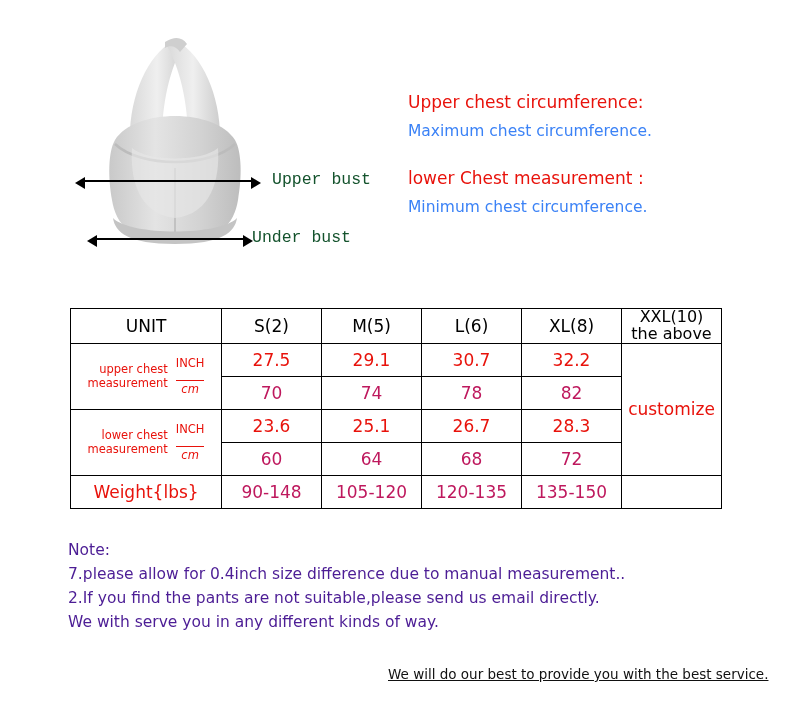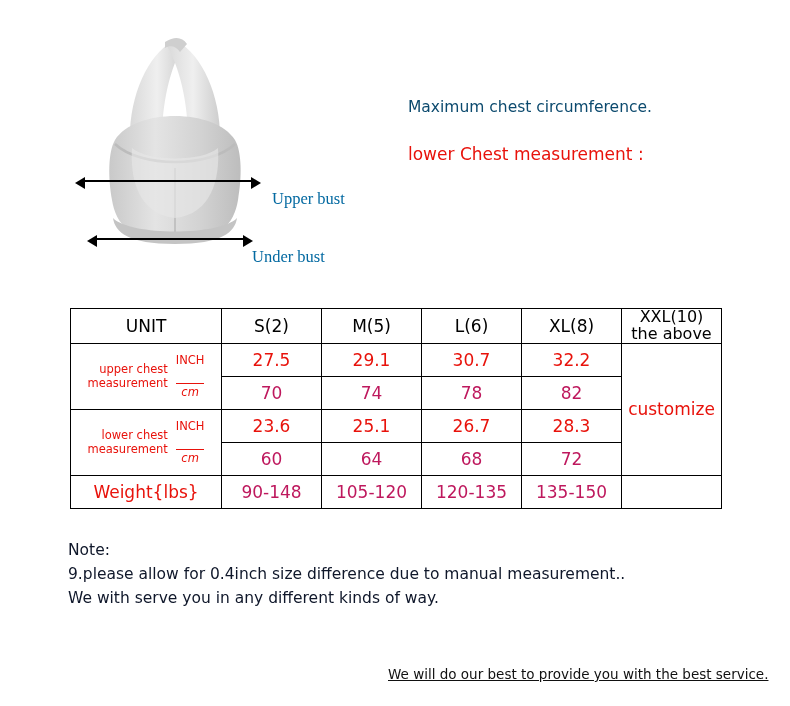--- a/index.html
+++ b/index.html
@@ -53,41 +53,40 @@
   .arrow-right {
     border-top: 6px solid transparent;
     border-bottom: 6px solid transparent;
     border-left: 10px solid #000;
     right: -9px;
   }
 
   .measure-label {
     position: absolute;
     font-size: 16.5px;
-    color: #0369a1;
-    white-space: nowrap;
-    font-family: Liberation Serif, serif;
-    margin-top: 19px;
+    color: #14532d;
+    white-space: nowrap;
+    font-family: Liberation Mono, monospace;
   }
 
   
   #definitions {
     position: absolute;
     left: 408px;
     top: 92px;
     width: 360px;
   }
   .def-heading {
     color: #e8120b;
     font-size: 17px;
     margin: 0 0 10px 0;
     white-space: nowrap;
   }
   .def-body {
-    color: #0c4a6e;
+    color: #3b82f6;
     font-size: 15.5px;
     margin: 6px 0 28px 0;
     white-space: nowrap;
   }
   .def-body.last { margin-bottom: 0; }
 
   
   #size-table {
     position: absolute;
     left: 70px;
@@ -140,21 +139,21 @@
   }
   .rowlabel-unit {
     color: #e8120b;
     font-size: 11.5px;
     text-align: center;
     line-height: 1.25;
   }
   .rowlabel-unit .inch-u {
     display: block;
     border-bottom: 1px solid #e8120b;
-    padding-bottom: 16px;
+    padding-bottom: 9px;
   }
   .rowlabel-unit .cm-u {
     display: block;
     padding-top: 1px;
     font-style: italic;
   }
 
   .weight-label {
     color: #e8120b;
     font-size: 16px;
@@ -165,21 +164,21 @@
     font-size: 17px;
   }
 
   
   #notes {
     position: absolute;
     left: 68px;
     top: 538px;
     width: 700px;
     font-size: 15.5px;
-    color: #0f172a;
+    color: #4c1d95;
     line-height: 1.55;
   }
   #notes p { margin: 0; white-space: nowrap; }
 
   #footer-note {
     position: absolute;
     left: 388px;
     top: 666px;
     font-size: 13.5px;
     color: #111;
@@ -233,22 +232,24 @@
   </div>
   <div class="measure-label" style="left:272px; top:170px;">Upper bust</div>
 
   <div class="measure-line" style="left:96px; top:238px; width:148px;">
     <span class="arrow-head arrow-left"></span>
     <span class="arrow-head arrow-right"></span>
   </div>
   <div class="measure-label" style="left:252px; top:228px;">Under bust</div>
 
   <div id="definitions">
+    <p class="def-heading">Upper chest circumference:</p>
     <p class="def-body">Maximum chest circumference.</p>
     <p class="def-heading">lower Chest measurement :</p>
+    <p class="def-body last">Minimum chest circumference.</p>
   </div>
 </div>
 
 <table id="size-table">
   <colgroup>
     <col class="col-unit">
       <col class="col-size">
       <col class="col-size">
     <col class="col-size">
       <col class="col-size">
@@ -328,17 +329,18 @@
       <td class="black">105-120</td>
       <td class="black">120-135</td>
       <td class="black">135-150</td>
       <td></td>
     </tr>
   </tbody>
 </table>
 
 <div id="notes">
   <p>Note:</p>
-  <p>9.please allow for 0.4inch size difference due to manual measurement..</p>
+  <p>7.please allow for 0.4inch size difference due to manual measurement..</p>
+  <p>2.If you find the pants are not suitable,please send us email directly.</p>
   <p>We with serve you in any different kinds of way.</p>
 </div>
 
 <div id="footer-note">We will do our best to provide you with the best service.</div>
 
 </body></html>

